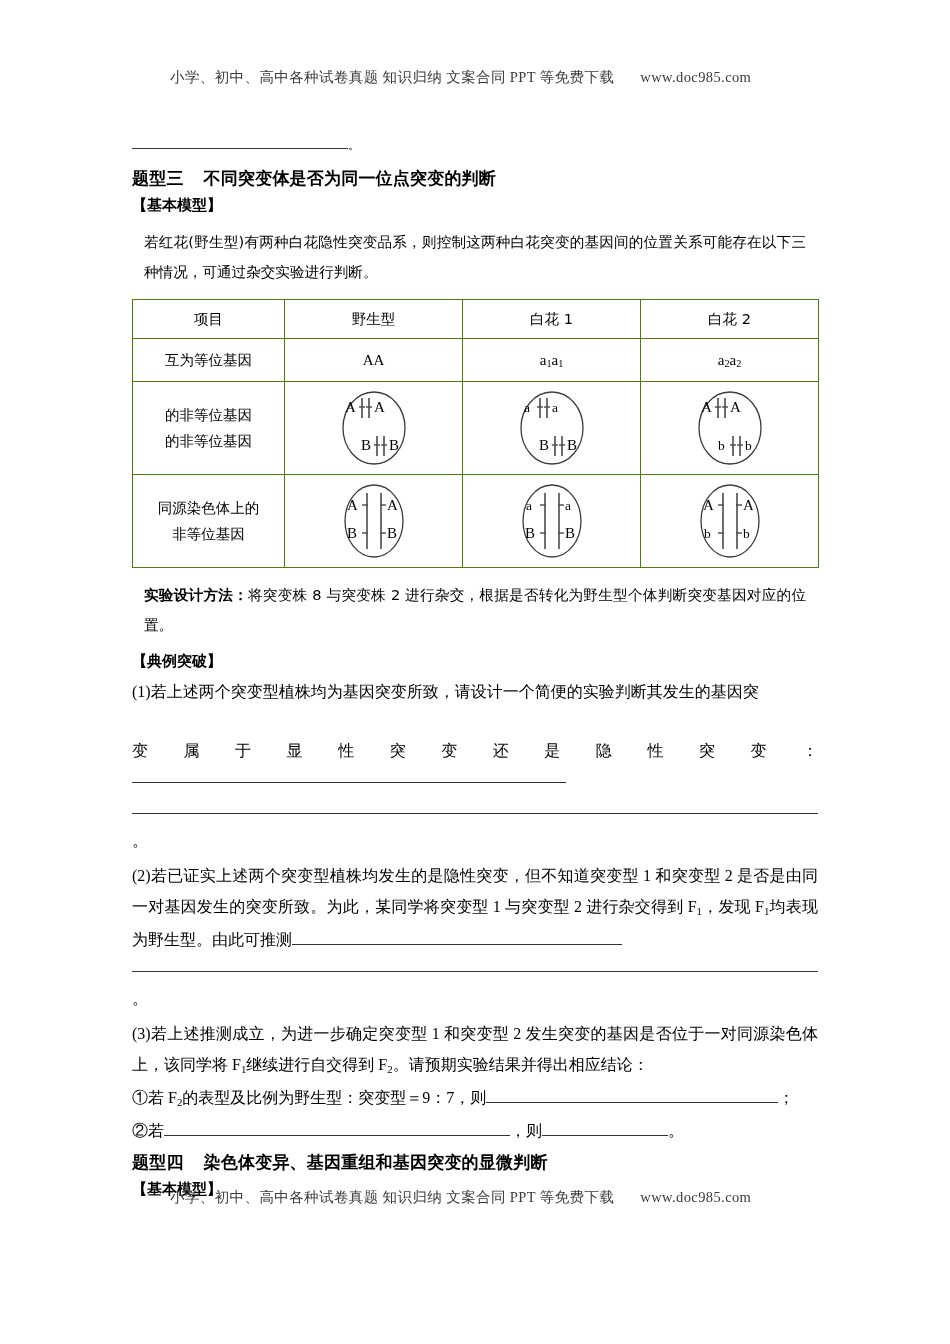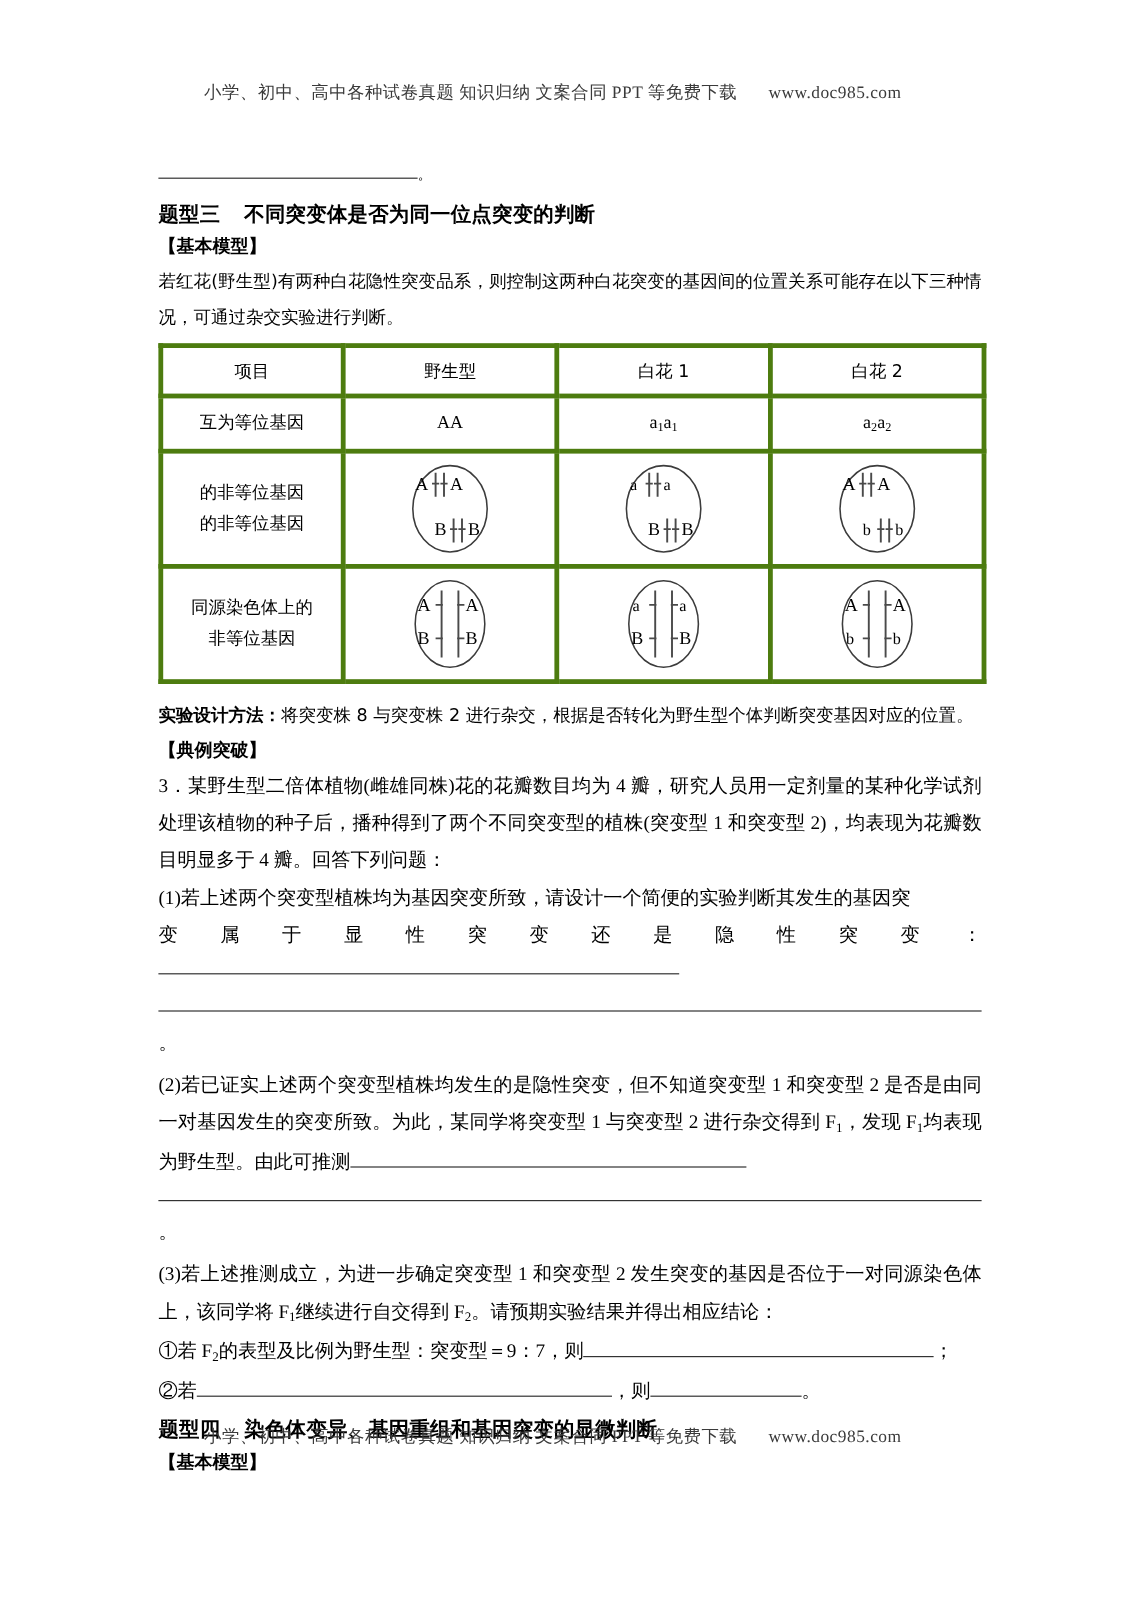--- a/index.html
+++ b/index.html
@@ -55,45 +55,46 @@
   .h-sub{
     font-family:"DejaVu Sans","Liberation Sans",sans-serif;
     font-size:15px;
     font-weight:bold;
     margin:5px 0 5px 0;
   }
   .p-sans{
     font-family:"DejaVu Sans","Liberation Sans",sans-serif;
     font-size:14.6px;
     line-height:30px;
-    margin:0;
+    margin:12px;
     text-align:justify;
   }
   .p-serif{
     font-family:"Liberation Serif","DejaVu Serif",serif;
     font-size:16px;
     line-height:31px;
     margin:0;
     text-align:justify;
   }
   .p-serif.spread{
     text-align:justify;
     text-align-last:justify;
+    margin-top:28px;
   }
   sub{font-size:0.68em;vertical-align:baseline;position:relative;bottom:-0.28em;}
 
   
   table.model{
     border-collapse:collapse;
     width:686px;
     margin:6px 0 4px 0;
     table-layout:fixed;
   }
   table.model td{
-    border:4px solid #4d7c0f;
+    border:1px solid #4d7c0f;
     text-align:center;
     vertical-align:middle;
     font-family:"DejaVu Sans","Liberation Sans",sans-serif;
     font-size:14.5px;
     padding:4px 2px;
   }
   table.model td.lab{
     text-align:center;
     line-height:26px;
   }
@@ -292,23 +293,20 @@
         </td>
       </tr>
     </tbody>
       </table>
 
     <p class="p-sans" style="margin-top:12px;">
       <span style="font-weight:bold;">实验设计方法：</span><span>将突变株 8 与突变株 2 进行杂交，根据是否转化为野生型个体判断突变基因对应的位置。</span>
     </p>
     <div class="h-sub" style="margin-top:4px;">【典例突破】</div>
 
-    <p class="p-serif">
-      <span>3．</span><span>某野生型二倍体植物(雌雄同株)花的花瓣数目均为 4 瓣，研究人员用一定剂量的某种化学试剂处理该植物的种子后，播种得到了两个不同突变型的植株(突变型 1 和突变型 2)，均表现为花瓣数目明显多于 4 瓣。回答下列问题：</span>
-    </p>
 
     <p class="p-serif">(1)若上述两个突变型植株均为基因突变所致，请设计一个简便的实验判断其发生的基因突</p>
     <p class="p-serif spread">变属于显性突变还是隐性突变：</p>
     <div class="blank-line" style="height:29px;">
       <span class="rule" style="width:434px;"></span>
     </div>
     <div class="blank-line" style="height:29px;">
       <span class="rule" style="width:686px;"></span>
     </div>
     <p class="p-serif" style="line-height:26px;">。</p>

